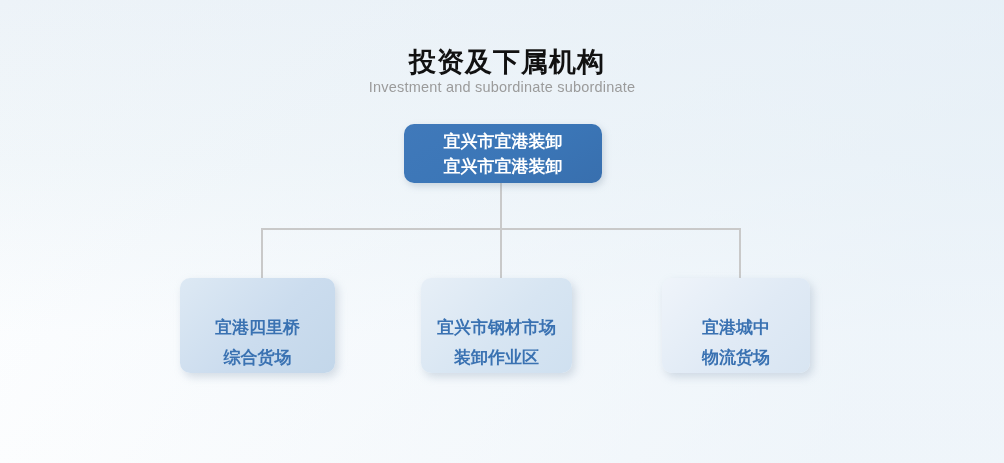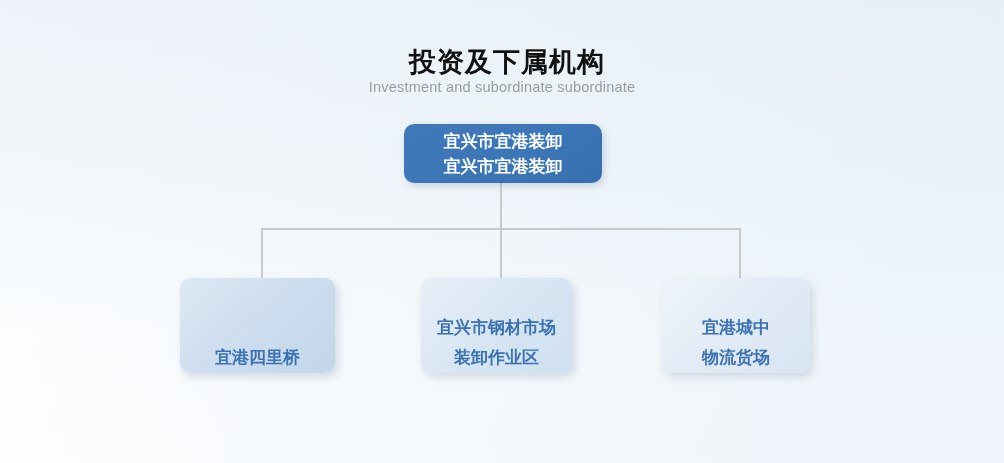--- a/index.html
+++ b/index.html
@@ -97,20 +97,21 @@
   <div class="connector drop-l"></div>
   <div class="connector drop-r"></div>
 
   <div class="node root">
     <div class="line1">宜兴市宜港装卸</div>
     <div class="line2">宜兴市宜港装卸</div>
   </div>
 
   <div class="node child child-0">
     <div class="line1">宜港四里桥</div>
+    <div class="line2">综合货场</div>
   </div>
 
   <div class="node child child-1">
     <div class="line1">宜兴市钢材市场</div>
     <div class="line2">装卸作业区</div>
   </div>
 
   <div class="node child child-2">
     <div class="line1">宜港城中</div>
     <div class="line2">物流货场</div>

